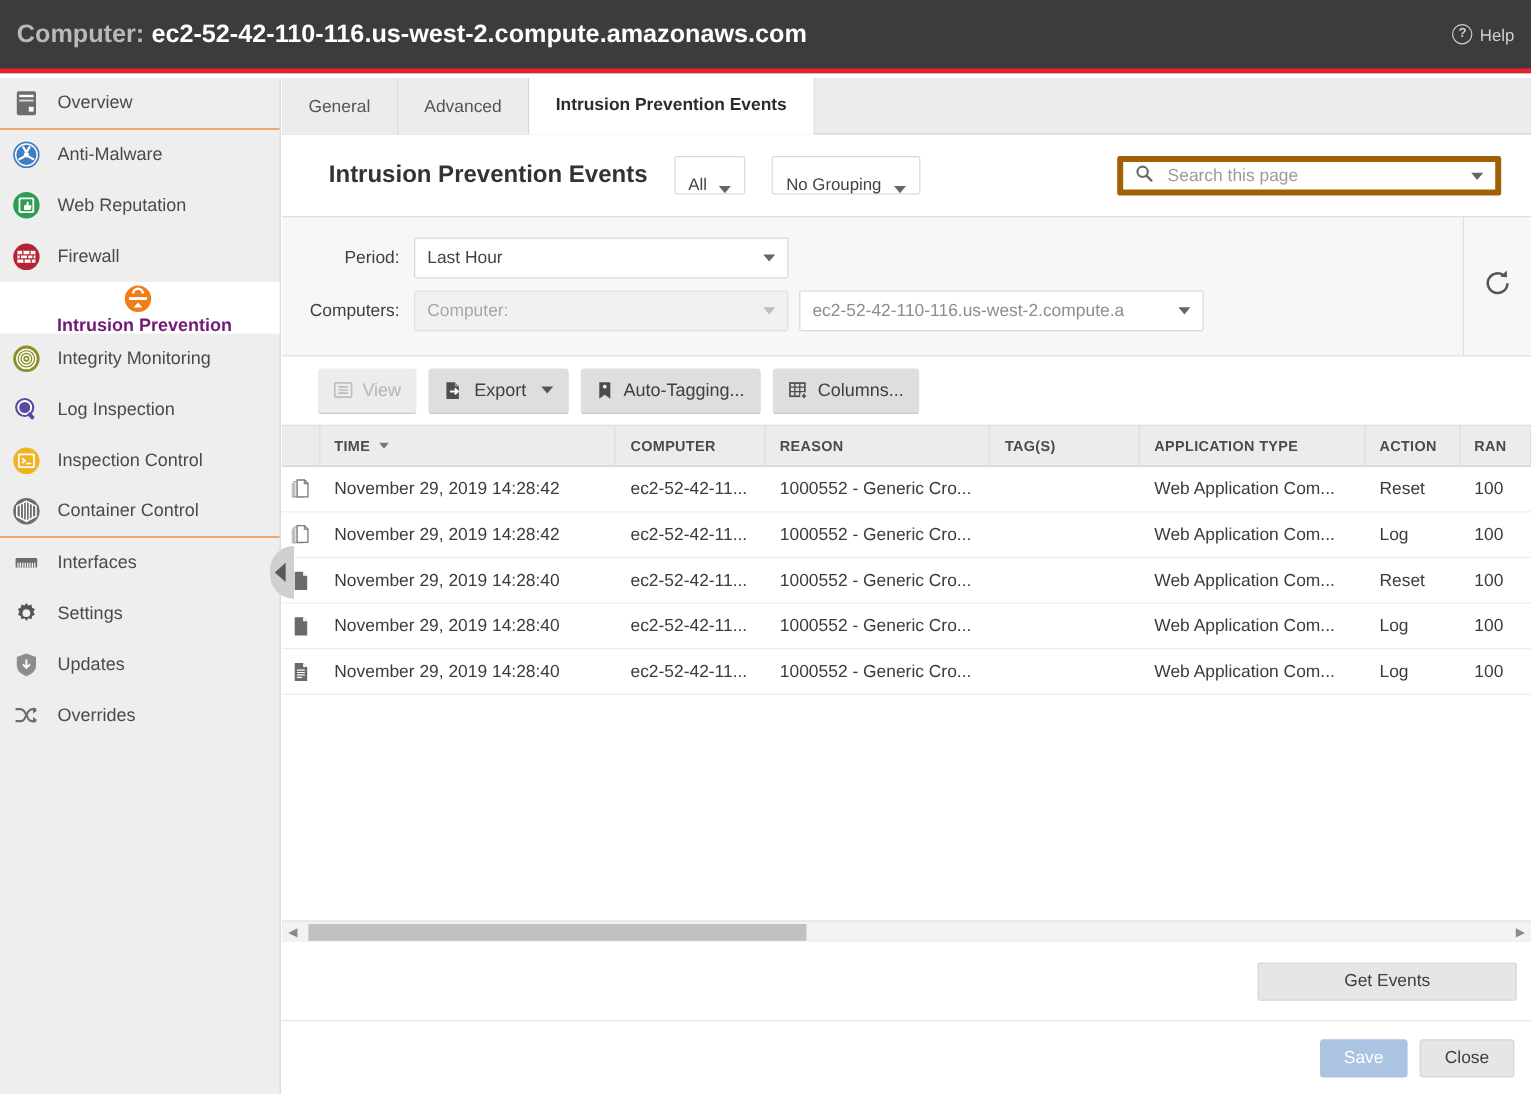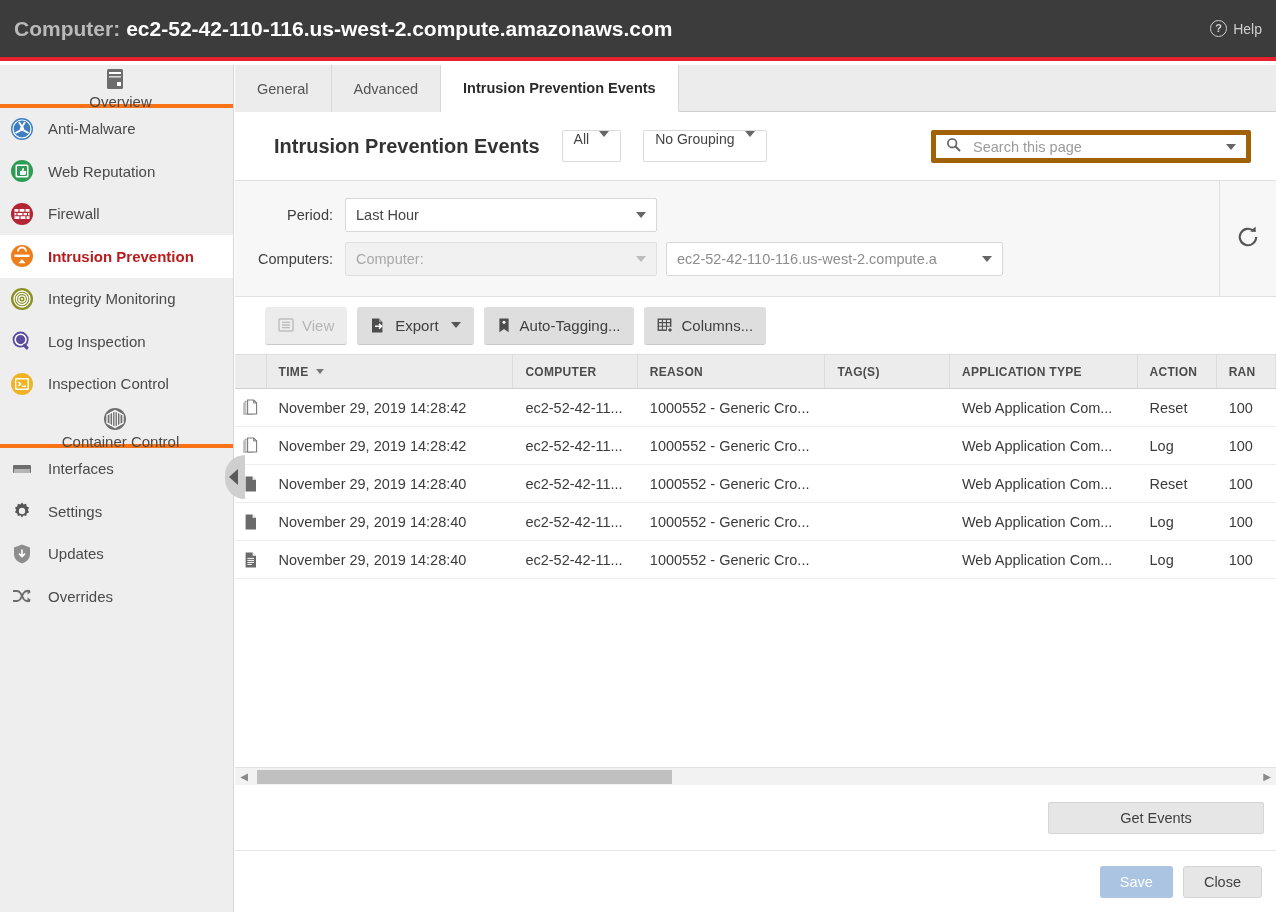--- a/index.html
+++ b/index.html
@@ -33,22 +33,22 @@
   
   .sidebar{
     position:absolute; left:0; top:65px; width:234px; height:847px;
     background:#eeeeee; border-right:1px solid #d7d7d7;
     font-size:15px;
   }
   .side-item{
     height:42.5px; display:flex; align-items:center; padding-left:8px;
     color:#4a4a4a; cursor:pointer; position:relative;
   }
-  .side-item.sep-below{ border-bottom:4px solid #f97316;flex-direction:column; }
-  .side-item.active{ background:#ffffff; font-weight:bold; color:#b91c1c; }
+  .side-item.sep-below{ border-bottom:1px solid #f97316; }
+  .side-item.active{ background:#ffffff; font-weight:bold; color:#701a75;flex-direction:column; }
   .side-item .ic{ width:28px; height:28px; margin-right:12px; flex:0 0 28px; position:relative; }
   .side-item .lbl{ white-space:nowrap; }
 
   .ic svg{ display:block; }
 
   .collapse-handle{
     position:absolute; left:225px; top:455px; width:20px; height:44px;
     background:#cfcfcf; border-radius:20px 0 0 20px;
     display:flex; align-items:center; justify-content:center; cursor:pointer; z-index:5;
   }
@@ -66,21 +66,21 @@
     font-size:14.5px; color:#555; border-right:1px solid #d7d7d7; cursor:pointer;
     background:#ececec; white-space:nowrap;
   }
   .tab.active{ background:#ffffff; color:#2c2c2c; font-weight:bold; border-bottom:1px solid #fff; margin-bottom:-1px; }
   .tabbar .tabfill{ flex:1; background:#ececec; }
 
   .panel-head{ height:68px; display:flex; align-items:center; padding:0 0 0 39px; position:relative; }
   .panel-title{ font-size:20px; font-weight:bold; color:#333; white-space:nowrap; }
   .pill{
     margin-left:22px; height:32px; border:1px solid #dadada; background:#fff; border-radius:2px;
-    display:flex; align-items:flex-start; padding:0 11px; font-size:14px; color:#444; cursor:pointer;
+    display:flex; align-items:flex-end; padding:0 11px; font-size:14px; color:#444; cursor:pointer;
     white-space:nowrap;
   }
   .caret{
     width:0;height:0;border-left:5.5px solid transparent;border-right:5.5px solid transparent;
     border-top:6.5px solid #666; margin-left:10px;
   }
   .searchbox{
     position:absolute; right:25px; top:18px; width:320px; height:33px;
     border:5px solid #a16207; background:#fff; border-radius:2px;
     display:flex; align-items:center; padding:0 10px;

